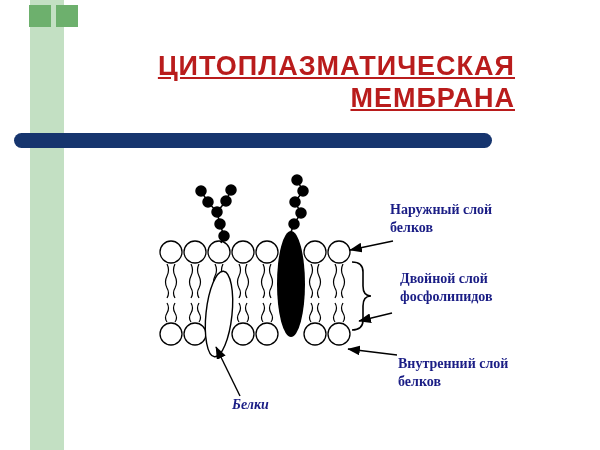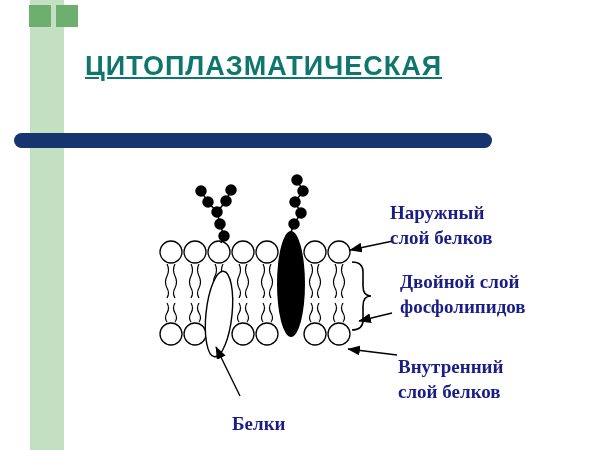--- a/index.html
+++ b/index.html
@@ -13,48 +13,49 @@
     background:#c3e0c3;
   }
   .accent-square {
     position:absolute; top:5px; width:22px; height:22px;
     background:#6db06d;
   }
   .accent-square.one { left:29px; }
   .accent-square.two { left:56px; }
   .slide-title {
     position:absolute; left:85px; top:50px; width:430px;
-    text-align:left; color:#0f766e;
+    text-align:right; color:#b91c1c;
     font-size:27px; font-weight:bold; letter-spacing:1px; line-height:1.2;
   }
   .slide-title .line { text-decoration:underline; }
   .divider-bar {
     position:absolute; left:14px; top:133px; width:478px; height:15px;
     background:#16356e; border-radius:8px;
   }
   .diagram-svg { position:absolute; left:0; top:0; }
   .dlabel {
     position:absolute;
     font-family:"Liberation Serif", serif;
-    font-weight:bold; font-size:19px; color:#1a1d85; line-height:1.3;
+    font-weight:bold; font-size:14px; color:#1a1d85; line-height:1.3;
   }
   .lbl-outer    { left:390px; top:201px; width:125px; }
   .lbl-bilayer  { left:400px; top:270px; width:122px; }
   .lbl-inner    { left:398px; top:355px; width:134px; }
-  .lbl-proteins { left:232px; top:412px; }
+  .lbl-proteins { left:232px; top:396px;font-style:italic; }
 </style>
 </head>
 <body>
 
 <div class="side-bar"></div>
 <div class="accent-square one"></div>
 <div class="accent-square two"></div>
 
 <div class="slide-title">
   <div><span class="line">ЦИТОПЛАЗМАТИЧЕСКАЯ</span></div>
+  <div><span class="line">МЕМБРАНА</span></div>
 </div>
 
 <div class="divider-bar"></div>
 
 <svg class="diagram-svg" width="600" height="450" viewBox="0 0 600 450">
   <defs>
     <marker id="arrowhead" markerWidth="9" markerHeight="7" refX="8.5" refY="3.5" orient="auto">
       <path d="M0,0 L9,3.5 L0,7 Z" fill="#000"></path>
     </marker>
   </defs>

